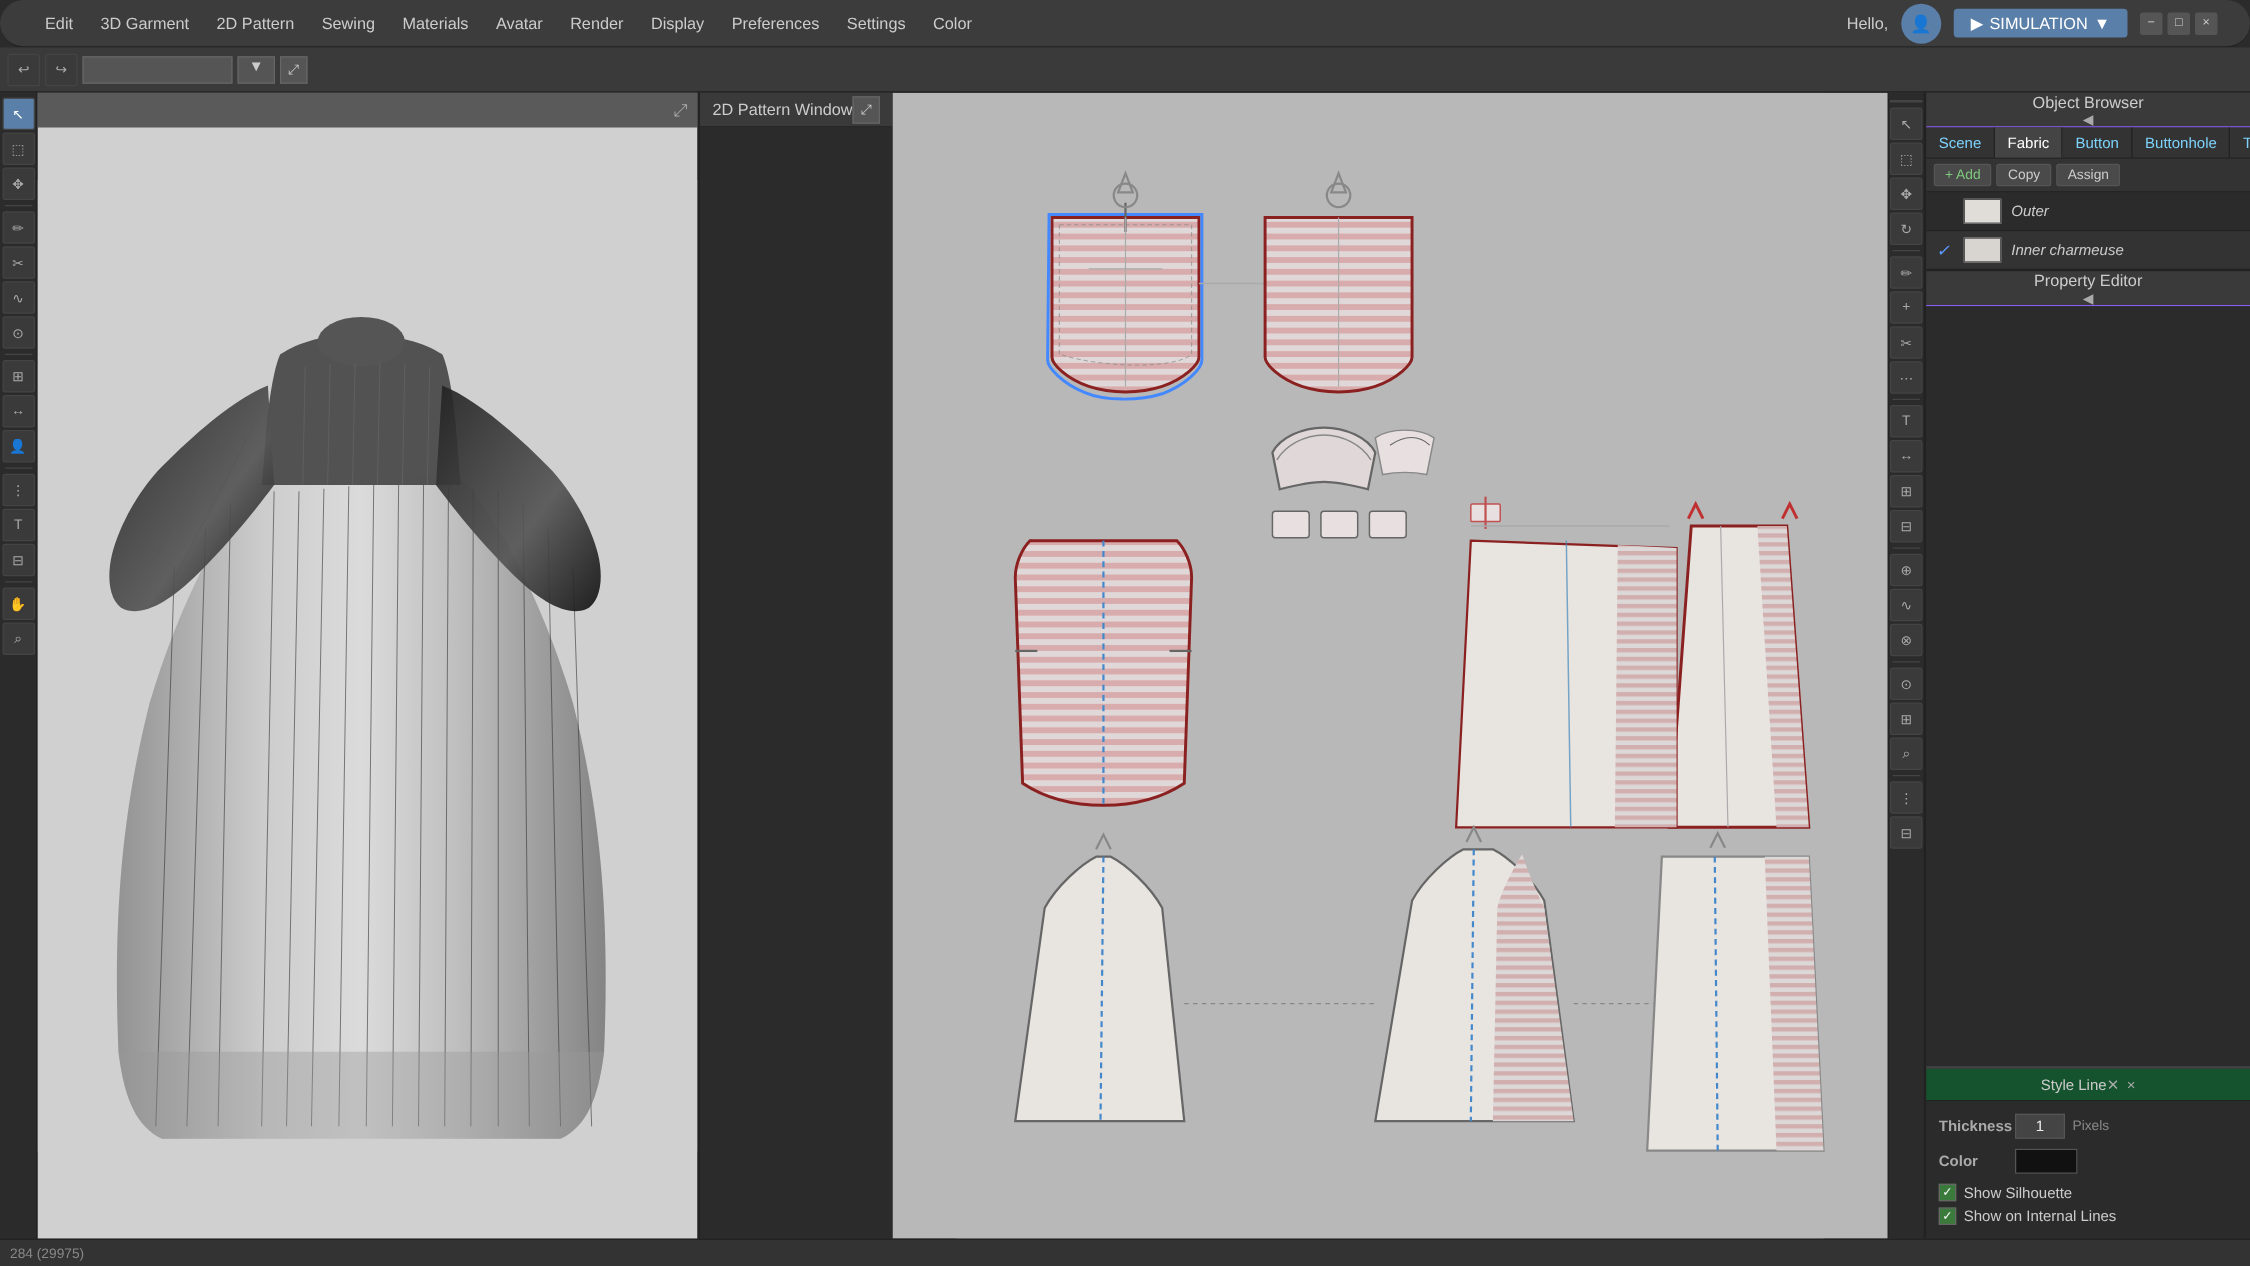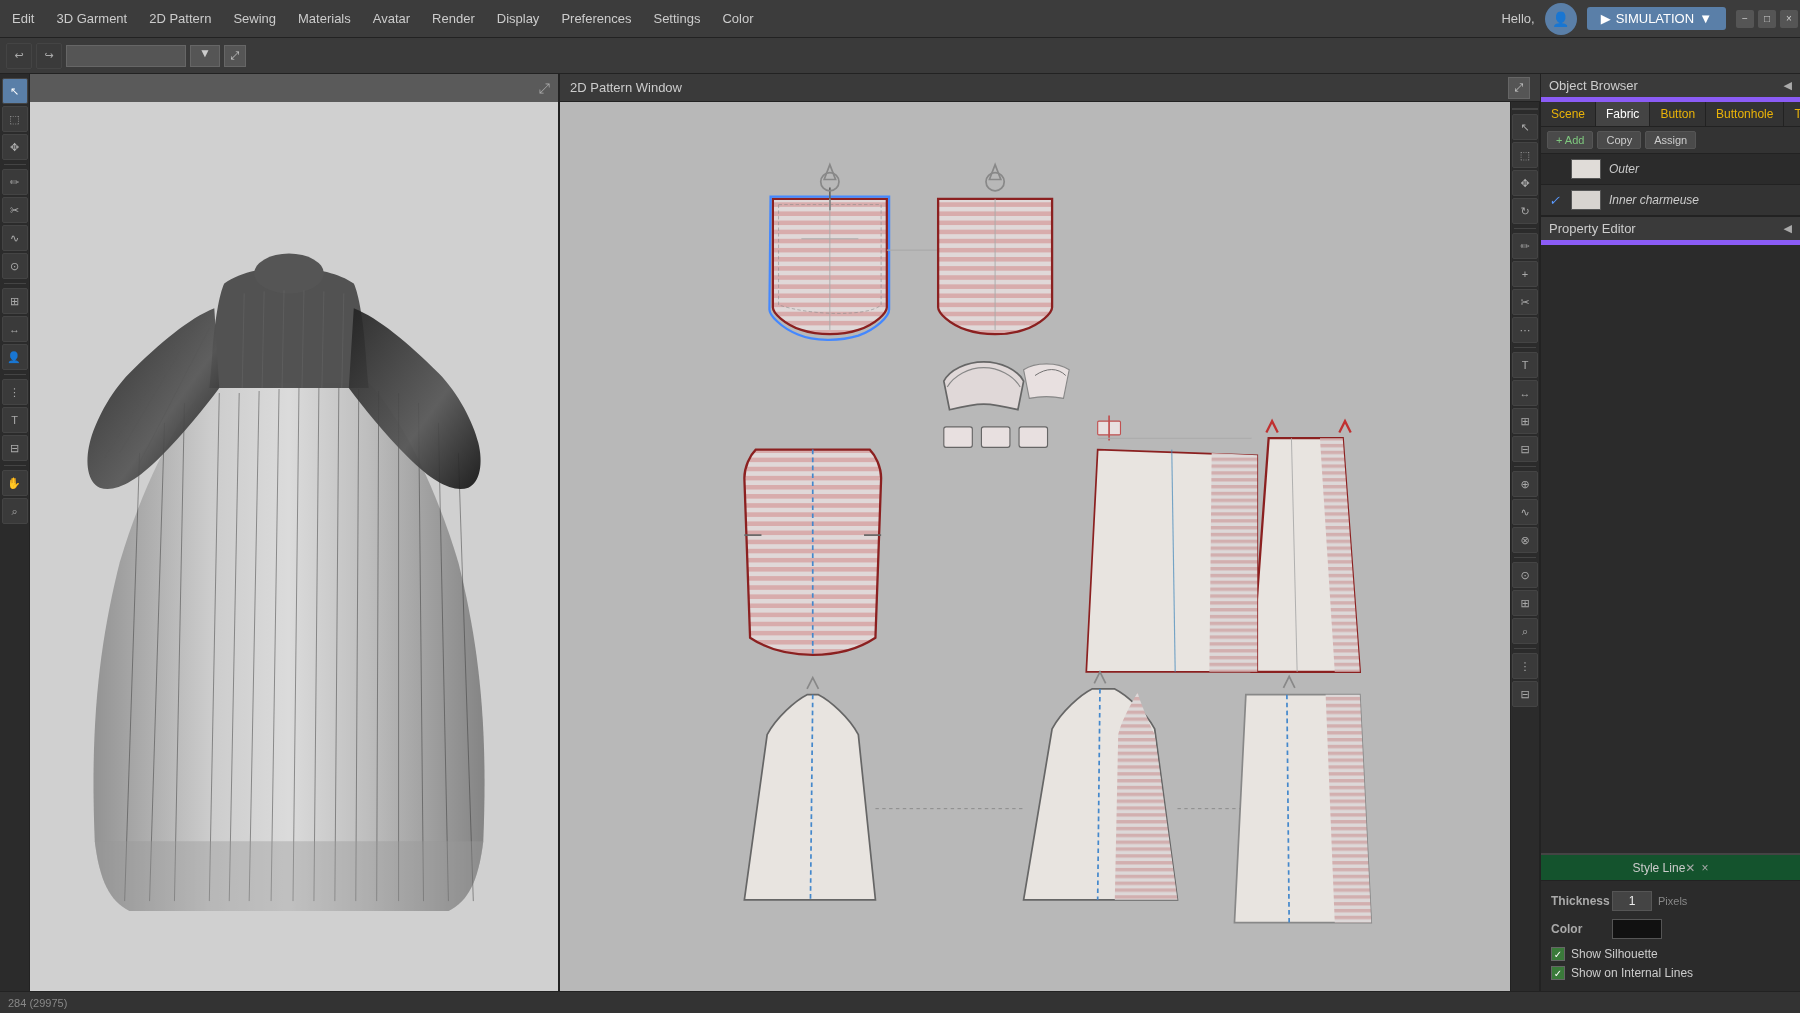--- a/index.html
+++ b/index.html
@@ -14,24 +14,25 @@
       display: flex;
       flex-direction: column;
     }
 
     
     .menu-bar {
       height: 38px;
       background: #3c3c3c;
       display: flex;
       align-items: center;
-      padding: 0 2px;
+      padding: 0 26px;
       gap: 2px;
       border-bottom: 1px solid #222;
       flex-shrink: 0;
+      border-radius: 19px;
     }
     .menu-item {
       padding: 4px 10px;
       color: #ccc;
       font-size: 13px;
       cursor: pointer;
       border-radius: 3px;
     }
     .menu-bar-right {
       margin-left: auto;
@@ -169,21 +170,21 @@
     
     .dress-svg {
       width: 100%;
       height: 100%;
     }
 
     
     .pattern-panel {
       flex: 1;
       display: flex;
-      flex-direction: column;
+      flex-direction: row;
       overflow: hidden;
       position: relative;
     }
     .pattern-header {
       height: 28px;
       background: #3a3a3a;
       display: flex;
       align-items: center;
       justify-content: space-between;
       padding: 0 10px;
@@ -227,34 +228,35 @@
     .obj-browser {
       flex-shrink: 0;
     }
     .panel-header {
       height: 28px;
       background: #3a3a3a;
       display: flex;
       align-items: center;
       justify-content: space-between;
       padding: 0 8px;
-      border-bottom: 5px solid #8b5cf6;
+      border-bottom: 1px solid #8b5cf6;
+      flex-direction: column;
     }
     .panel-title { color: #ccc; font-size: 13px; }
     .panel-controls { display: flex; gap: 4px; color: #aaa; font-size: 11px; }
 
     .fabric-tabs {
       display: flex;
       background: #333;
       border-bottom: 1px solid #222;
     }
     .fabric-tab {
       padding: 5px 10px;
       font-size: 12px;
-      color: #eab308;
+      color: #7dd3fc;
       cursor: pointer;
       border-right: 1px solid #222;
     }
     .fabric-tab.active { color: white; background: #444; }
 
     .obj-toolbar {
       display: flex;
       align-items: center;
       padding: 4px 6px;
       gap: 4px;

